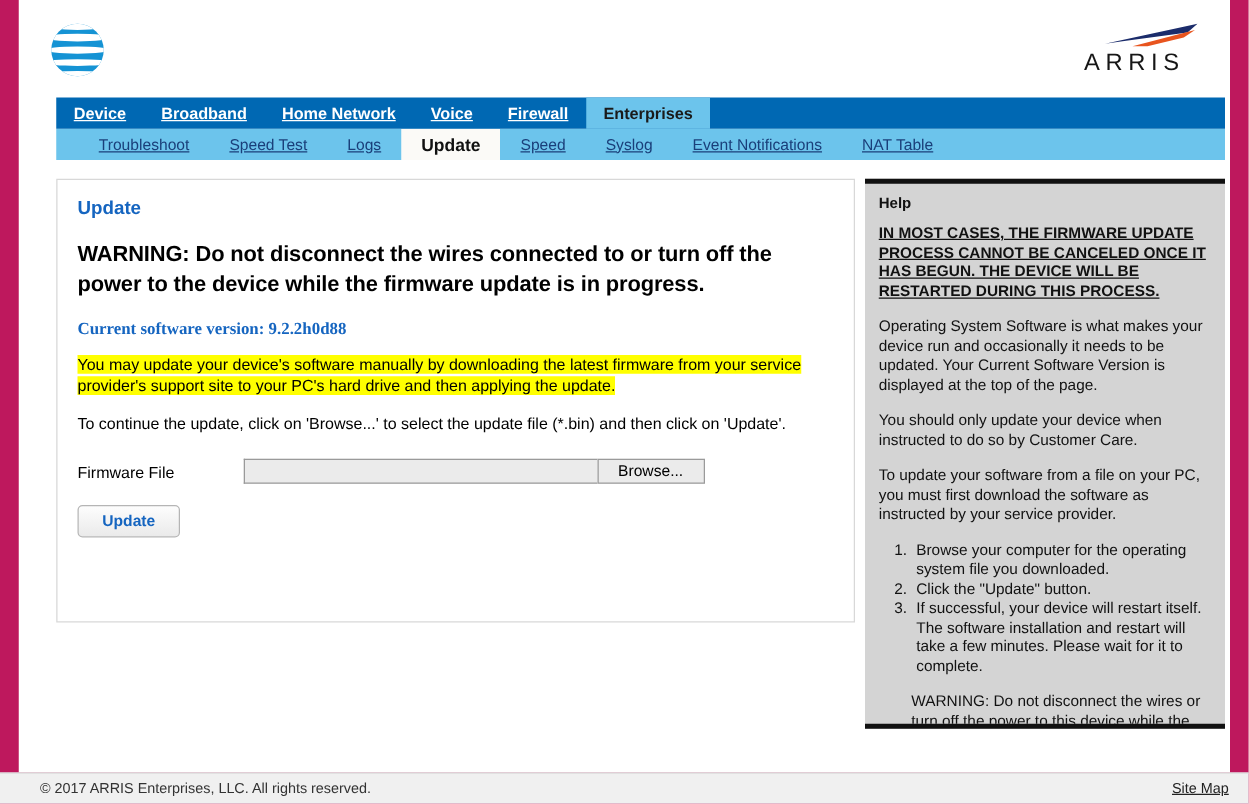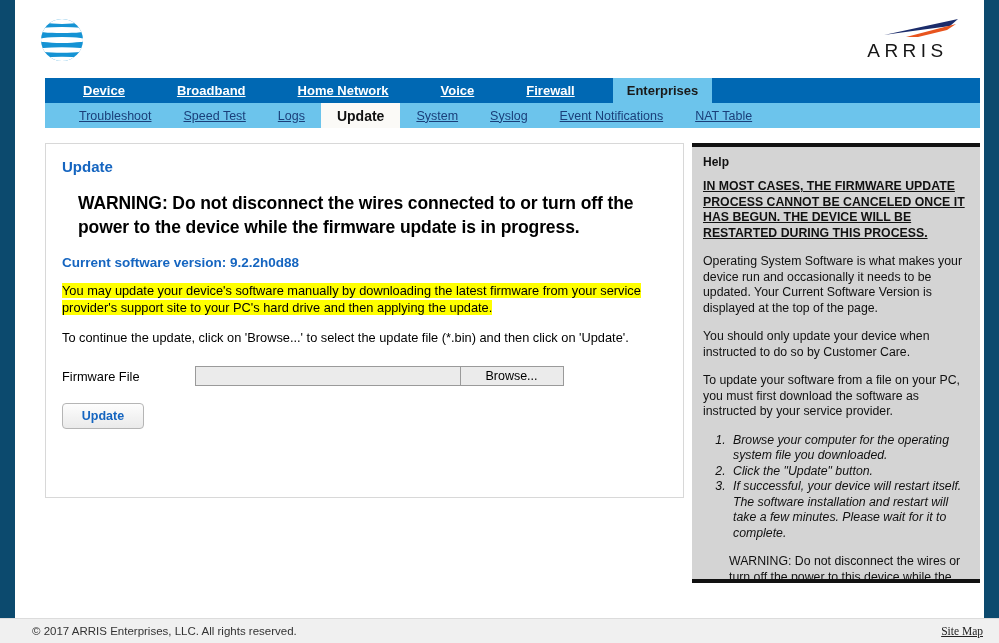--- a/index.html
+++ b/index.html
@@ -6,21 +6,21 @@
   html, body {
     margin: 0; padding: 0;
     width: 999px; height: 643px;
     background: #f0f0f0;
     font-family: "Liberation Sans", sans-serif;
     overflow: hidden;
   }
   #page {
     position: relative;
     width: 999px; height: 643px;
-    background: #0c4a6e;
+    background: #be185d;
   }
   .white-shell {
     position: absolute;
     left: 15px; top: 0;
     width: 969px;
     height: 618px;
     background: #ffffff;
   }
 
   
@@ -68,21 +68,20 @@
     color: #ffffff;
     font-size: 13px;
     font-weight: bold;
     text-decoration: underline;
     display: flex;
     align-items: center;
     justify-content: center;
     padding: 0 14px;
     cursor: pointer;
     white-space: nowrap;
-    margin-left: 24px;
   }
   .nav-main-item.active {
     background: #6cc4ec;
     color: #1a1a1a;
     text-decoration: none;
   }
   .nav-sub {
     height: 25px;
     background: #6cc4ec;
     display: flex;
@@ -127,28 +126,29 @@
     color: #1565c0;
     font-size: 15px;
     font-weight: bold;
     margin: 1px 0 16px 0;
   }
   .warning-head {
     color: #000000;
     font-size: 17.5px;
     font-weight: bold;
     line-height: 24px;
-    margin: 0 0 16px 16px;
+    margin: 0 0 16px 0;
     letter-spacing: -0.1px;
   }
   .version-line {
     color: #1565c0;
     font-size: 13.5px;
     font-weight: bold;
     margin: 0 0 12px 0;
+    font-family: Liberation Serif, serif;
   }
   .highlight-para {
     font-size: 12.8px;
     font-weight: normal;
     color: #000000;
     line-height: 17px;
     margin: 0 0 13px 0;
     max-width: 596px;
   }
   .highlight-para span.hl {
@@ -181,21 +181,21 @@
     width: 369px;
     height: 20px;
   }
   .file-input-field {
     flex: 1;
     background: #ebebeb;
     border: 1px solid #9a9a9a;
     border-right: none;
   }
   .browse-btn {
-    width: 104px;
+    width: 86px;
     background: #ebebeb;
     border: 1px solid #9a9a9a;
     font-size: 12.5px;
     color: #000000;
     display: flex;
     align-items: center;
     justify-content: center;
     cursor: pointer;
     font-family: "Liberation Sans", sans-serif;
   }
@@ -247,21 +247,21 @@
     line-height: 15.5px;
     margin: 0 0 13px 0;
   }
   .help-list {
     margin: 0;
     padding-left: 26px;
     font-size: 12.3px;
     color: #111111;
     line-height: 15.5px;
   }
-  .help-list li { margin-bottom: 0px; padding-left: 4px; font-style: italic; }
+  .help-list li { margin-bottom: 0px; padding-left: 4px; }
   .help-note {
     font-size: 12.3px;
     color: #111111;
     line-height: 15.5px;
     margin: 13px 0 13px 0;
     padding-left: 26px;
   }
 
   
   .footer {
@@ -278,21 +278,20 @@
     font-size: 11.5px;
     color: #333333;
   }
   .footer-sitemap {
     position: absolute;
     right: 16px; top: 6px;
     font-size: 11.5px;
     color: #222222;
     text-decoration: underline;
     cursor: pointer;
-    font-family: Liberation Serif, serif;
   }
 </style>
 </head>
 <body>
 
 <div id="page">
   <div class="white-shell">
 
     <div class="masthead">
       <div class="att-logo">
@@ -329,21 +328,21 @@
         <div class="nav-main-item">Home Network</div>
         <div class="nav-main-item">Voice</div>
         <div class="nav-main-item">Firewall</div>
         <div class="nav-main-item active">Enterprises</div>
       </div>
       <div class="nav-sub">
         <div class="nav-sub-item">Troubleshoot</div>
         <div class="nav-sub-item">Speed Test</div>
         <div class="nav-sub-item">Logs</div>
         <div class="nav-sub-item active">Update</div>
-        <div class="nav-sub-item">System</div>
+        <div class="nav-sub-item">Speed</div>
         <div class="nav-sub-item">Syslog</div>
         <div class="nav-sub-item">Event Notifications</div>
         <div class="nav-sub-item">NAT Table</div>
       </div>
     </div>
 
     <div class="content-row">
 
       <div class="main-panel">
         <div class="panel-title">Update</div>

